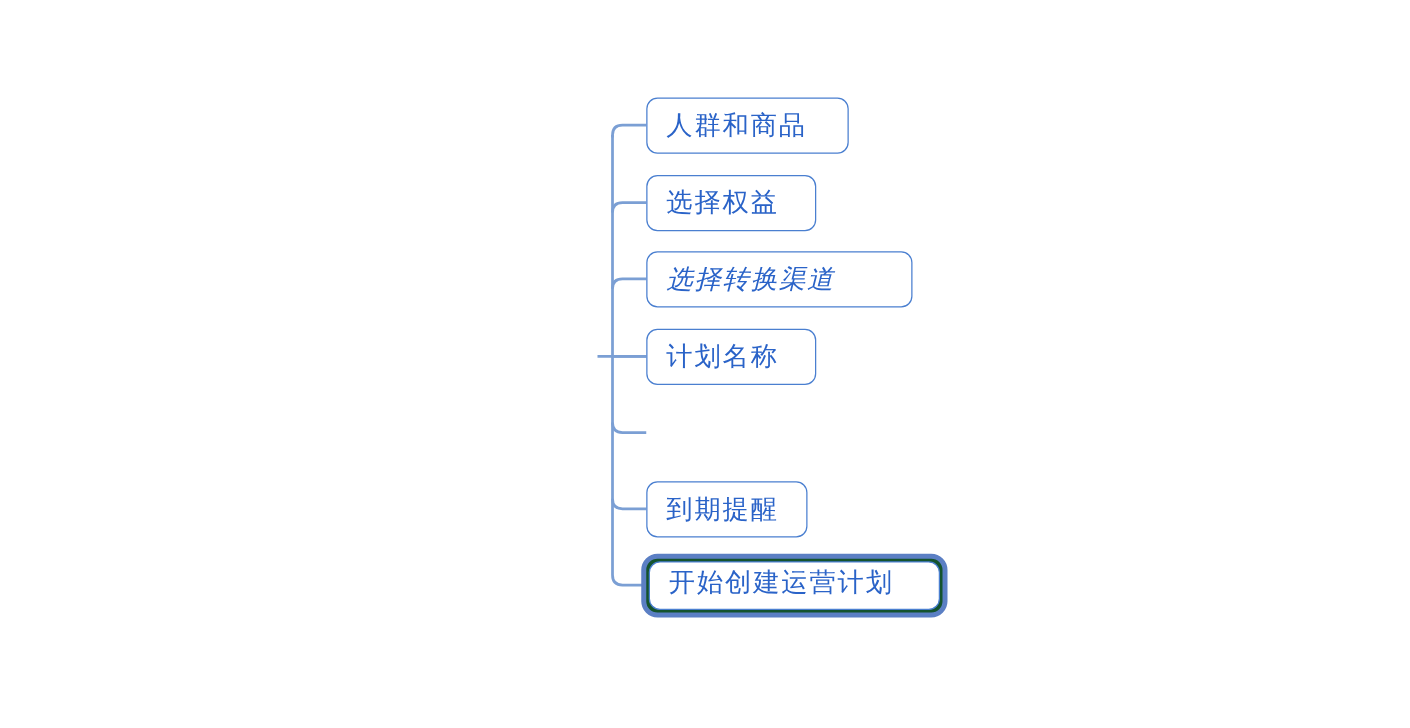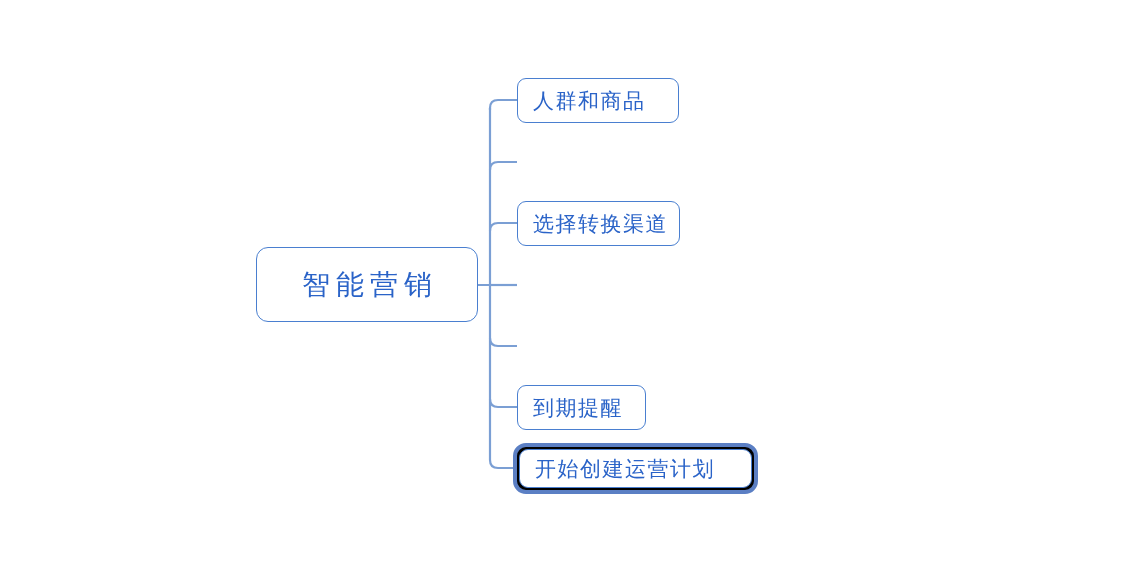--- a/index.html
+++ b/index.html
@@ -66,22 +66,23 @@
     letter-spacing: 1.5px;
     line-height: 1;
   }
 
   
   .sel-wrap {
     position: absolute;
     box-sizing: border-box;
     border: 4px solid #5b7fc4;
     border-radius: 13px;
-    background: #000000;
+    background: #14532d;
     padding: 2px;
+    font-family: Liberation Mono, monospace;
   }
   .sel-wrap .child-node {
     position: relative;
     left: 0;
     top: 0;
     width: 100%;
     height: 100%;
   }
 </style>
 </head>
@@ -103,33 +104,36 @@
 
     <path d="M490,285 L517,285" stroke="#7b9fd4" stroke-width="2.2" fill="none"></path>
 
     <path d="M490,338 Q490,346 498,346 L517,346" stroke="#7b9fd4" stroke-width="2.2" fill="none"></path>
 
     <path d="M490,399 Q490,407 498,407 L517,407" stroke="#7b9fd4" stroke-width="2.2" fill="none"></path>
 
     <path d="M490,460 Q490,468 498,468 L517,468" stroke="#7b9fd4" stroke-width="2.2" fill="none"></path>
   </svg>
 
-  <div class="node root-node">
-    <span class="root-label">智能营销</span>
-  </div>
 
   <div class="node child-node" style="left:517px; top:78px; width:162px;">
     <span class="child-label">人群和商品</span>
   </div>
 
+  <div class="node child-node" style="left:517px; top:140px; width:136px;">
+    <span class="child-label">选择权益</span>
+  </div>
 
-  <div class="node child-node" style="left:517px; top:201px; width:163px;">
+  <div class="node child-node" style="left:517px; top:201px; width:213px;font-style:italic;">
     <span class="child-label">选择转换渠道</span>
   </div>
 
+  <div class="node child-node" style="left:517px; top:263px; width:136px;">
+    <span class="child-label">计划名称</span>
+  </div>
 
 
   <div class="node child-node" style="left:517px; top:385px; width:129px;">
     <span class="child-label">到期提醒</span>
   </div>
 
   <div class="sel-wrap" style="left:513px; top:443px; width:245px; height:51px;">
     <div class="node child-node">
       <span class="child-label">开始创建运营计划</span>
     </div>

